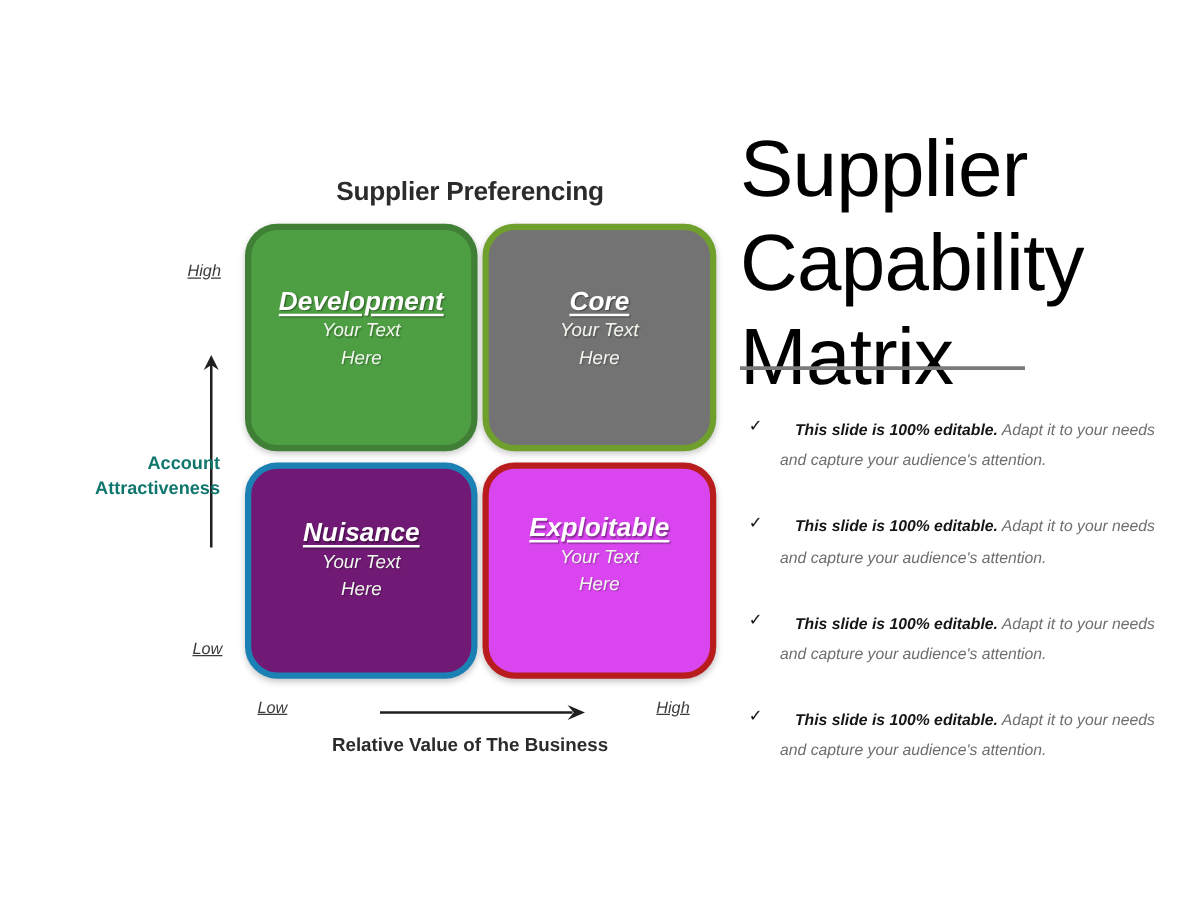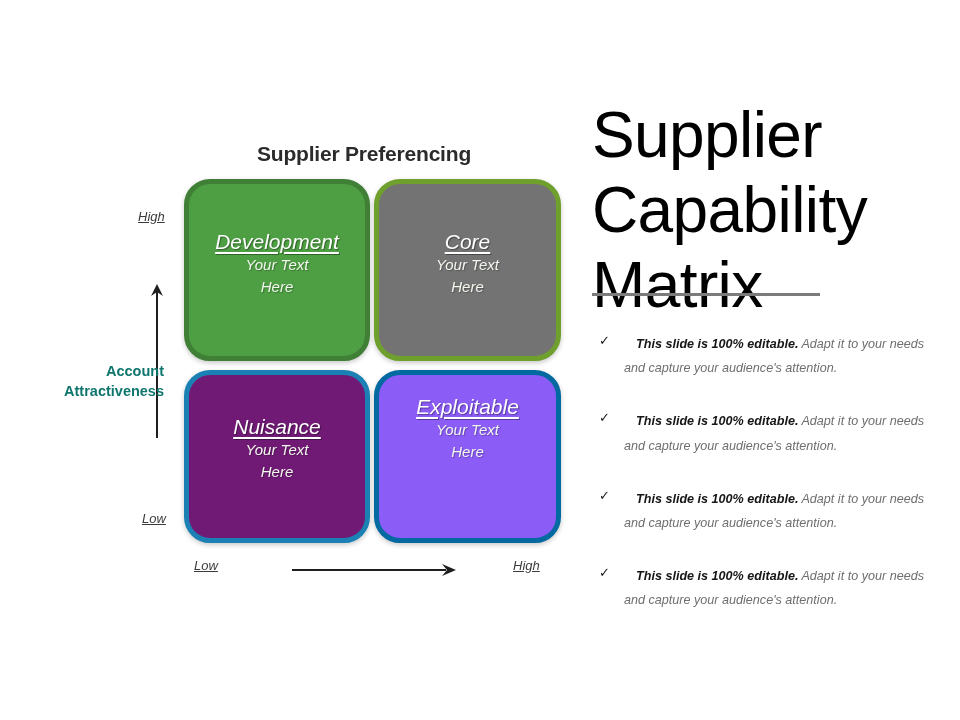--- a/index.html
+++ b/index.html
@@ -16,21 +16,21 @@
     position: relative;
     width: 960px;
     height: 720px;
     background: #ffffff;
     overflow: hidden;
   }
 
   
   #matrix-panel {
     position: absolute;
-    left: 4px;
+    left: 16px;
     top: 0;
     width: 580px;
     height: 508px;
   }
 
   #matrix-title {
     position: absolute;
     left: 140px;
     top: 142px;
     width: 440px;
@@ -46,21 +46,21 @@
     border-radius: 26px;
     box-sizing: border-box;
     display: flex;
     flex-direction: column;
     align-items: center;
     justify-content: flex-start;
     box-shadow: 0 2px 5px rgba(0,0,0,0.22);
   }
   .quad-label {
     font-style: italic;
-    font-weight: normal;
+    font-weight: bold;
     font-size: 21px;
     color: #ffffff;
     text-decoration: underline;
     text-underline-offset: 3px;
     text-shadow: 1px 1px 1px rgba(0,0,0,0.38);
     white-space: nowrap;
   }
   .quad-body {
     margin-top: 0;
     font-style: italic;
@@ -88,23 +88,23 @@
   
   #quad-nuisance {
     left: 180px; top: 370px; width: 186px; height: 173px;
     background: #701a75;
     border: 5px solid #1b81b4;
     padding-top: 40px;
   }
   
   #quad-exploitable {
     left: 370px; top: 370px; width: 187px; height: 173px;
-    background: #8b5cf6;
-    border: 5px solid #0369a1;
-    padding-top: 20px;
+    background: #d946ef;
+    border: 5px solid #b91c1c;
+    padding-top: 36px;
   }
 
   
   .axis-tick {
     position: absolute;
     font-style: italic;
     font-size: 13px;
     color: #3b3b3b;
     text-decoration: underline;
   }
@@ -241,20 +241,21 @@
     <div class="axis-tick" id="tick-x-low">Low</div>
     <div class="axis-tick" id="tick-x-high">High</div>
 
     <div id="axis-x-arrow">
       <svg width="168" height="20" viewBox="0 0 168 20">
         <line x1="2" y1="10" x2="156" y2="10" stroke="#1f1f1f" stroke-width="2"></line>
         <path d="M166 10 L152 4 L157 10 L152 16 Z" fill="#1f1f1f"></path>
       </svg>
     </div>
 
+    <div id="axis-x-label">Relative Value of The Business</div>
   </div>
 
   <div id="text-panel">
 
     <div id="deck-title">Supplier Capability Matrix</div>
 
     <div id="title-rule"></div>
 
     <div id="bullet-list">
 

